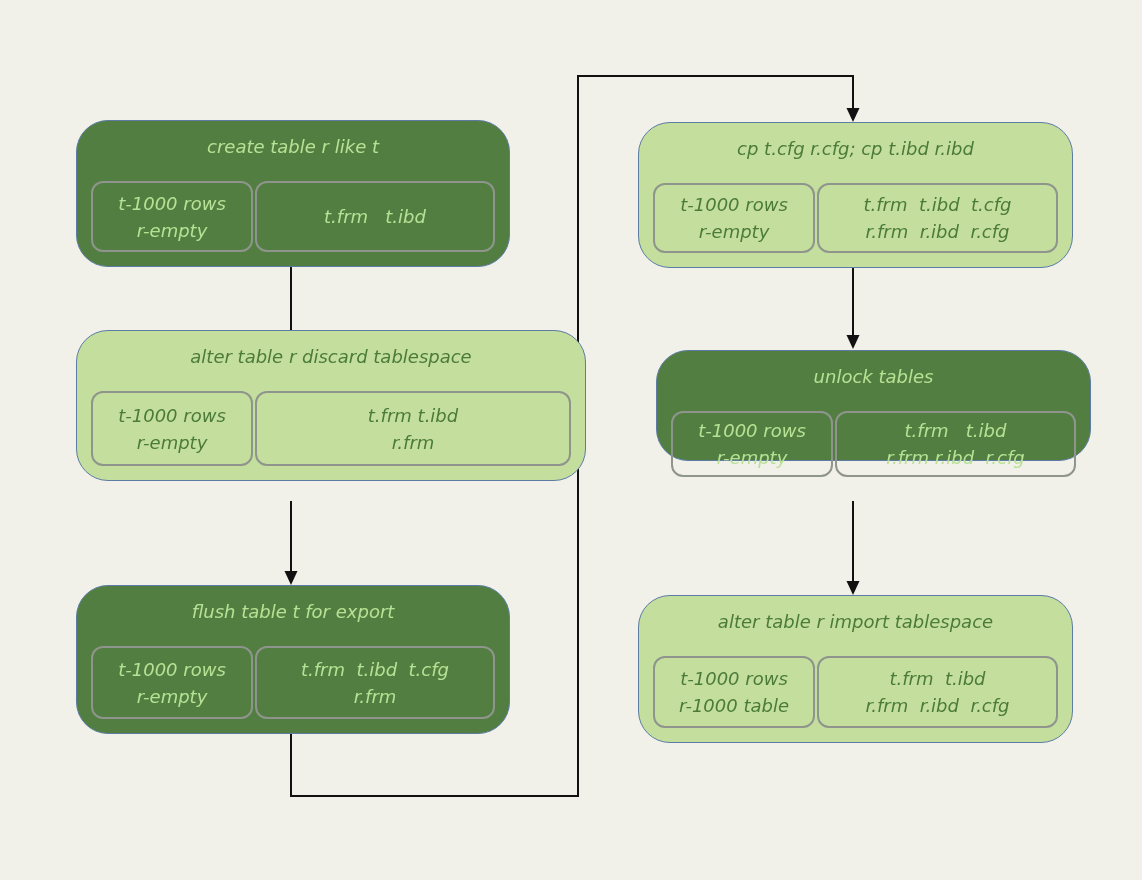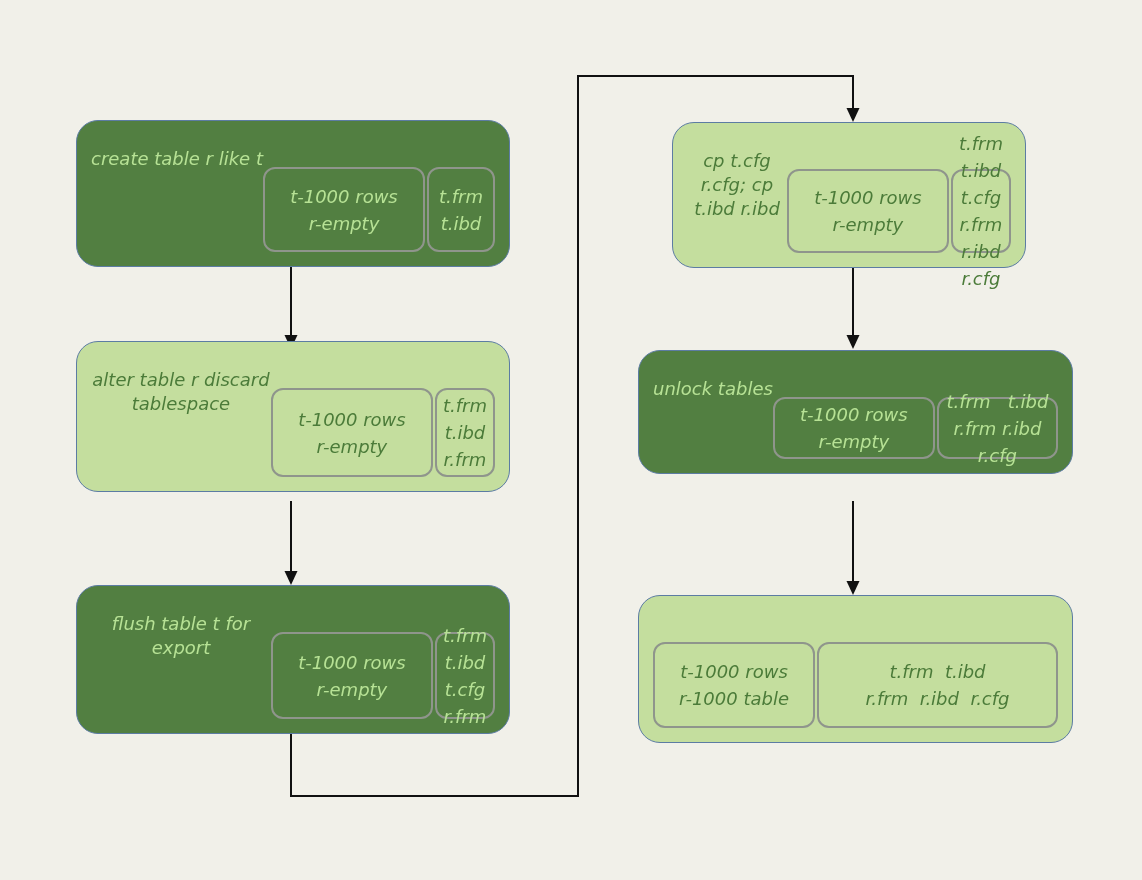--- a/index.html
+++ b/index.html
@@ -20,24 +20,24 @@
     left: 0;
     top: 0;
     width: 1142px;
     height: 880px;
     pointer-events: none;
   }
   .node {
     position: absolute;
     box-sizing: border-box;
     border: 1.5px solid #5c7ca3;
-    border-radius: 22px;
+    border-radius: 32px;
     display: flex;
-    flex-direction: row;
-    padding: 24px 14px 14px 14px;
+    flex-direction: column;
+    padding: 12px 14px 14px 14px;
     font-style: italic;
   }
   .node.dark  { background: #527f41; color: #b7e295; }
   .node.light { background: #c4de9e; color: #4b7b39; }
   .node-title {
     text-align: center;
     font-size: 18px;
     line-height: 24px;
     margin-top: 2px;
     white-space: pre-wrap;
@@ -59,24 +59,24 @@
     font-size: 18px;
     line-height: 27px;
     white-space: pre-wrap;
     padding: 4px 6px;
   }
   .inner-box.rows  { width: 162px; flex: none; }
   .inner-box.files { flex: 1; }
 
   
   #node-0 { left: 76px;  top: 120px; width: 434px; height: 147px; }
-  #node-1 { left: 76px;  top: 341px; width: 434px; height: 151px; }
+  #node-1 { left: 76px;  top: 330px; width: 510px; height: 151px; }
   #node-2 { left: 76px;  top: 585px; width: 434px; height: 149px; font-style: italic; }
-  #node-3 { left: 672px; top: 122px; width: 354px; height: 146px; justify-content: center; }
-  #node-4 { left: 638px; top: 350px; width: 435px; height: 124px; }
+  #node-3 { left: 638px; top: 122px; width: 435px; height: 146px; justify-content: center; }
+  #node-4 { left: 656px; top: 350px; width: 435px; height: 111px; }
   #node-5 { left: 638px; top: 595px; width: 435px; height: 148px; }
 
   .edge-line {
     stroke: #111111;
     stroke-width: 2;
     fill: none;
   }
   .edge-head { fill: #111111; }
 </style>
 </head>
@@ -170,20 +170,21 @@
         <div>r-empty</div>
       </div>
       <div class="inner-box files">
         <div>t.frm   t.ibd</div>
         <div>r.frm r.ibd  r.cfg</div>
       </div>
     </div>
   </div>
 
   <div id="node-5" class="node light">
+    <div class="node-title">alter table r import tablespace</div>
     <div class="inner-row">
       <div class="inner-box rows">
         <div>t-1000 rows</div>
         <div>r-1000 table</div>
       </div>
       <div class="inner-box files">
         <div>t.frm  t.ibd</div>
         <div>r.frm  r.ibd  r.cfg</div>
       </div>
     </div>

